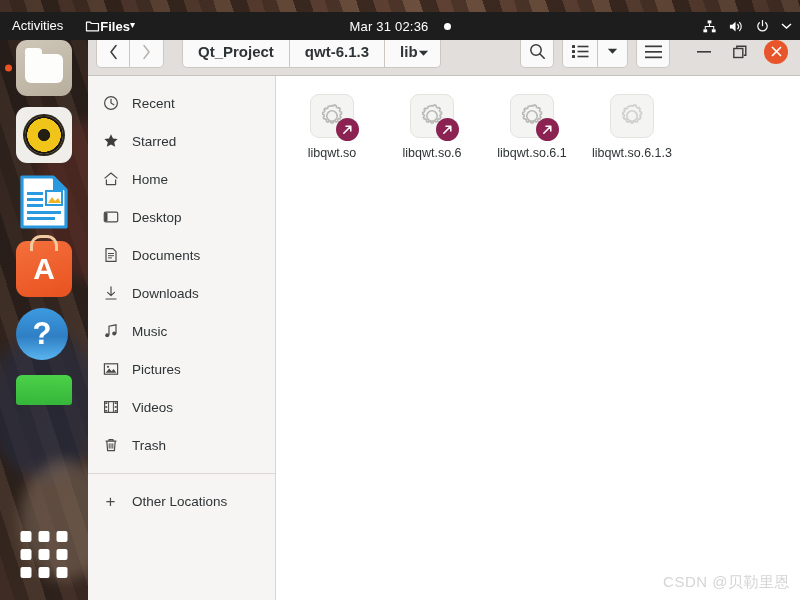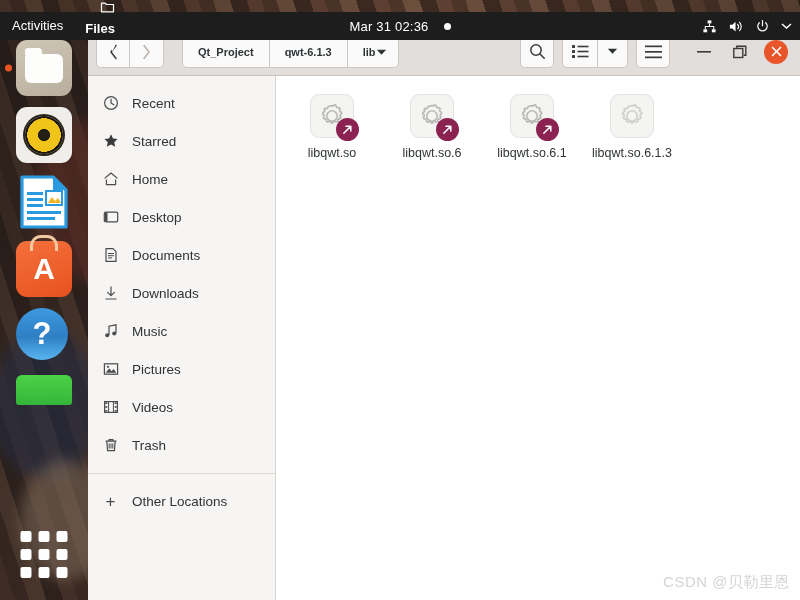--- a/index.html
+++ b/index.html
@@ -23,21 +23,21 @@
   .wall-blob { position:absolute; border-radius:50%; filter: blur(7px); opacity:.55; }
 
   
   .topbar {
     position: absolute; top: 12px; left: 0; right: 0; height: 28px;
     background: #1d1d1d; color: #ffffff;
     display: flex; align-items: center;
     font-size: 13px; z-index: 40;
   }
   .tb-activities { padding: 0 14px 0 12px; line-height: 28px; cursor: default; }
-  .tb-app { display: flex; align-items: flex-end; gap: 6px; padding: 0 8px; flex-direction: column; }
+  .tb-app { display: flex; align-items: flex-start; gap: 0; padding: 0 8px; }
   .tb-app-name { font-weight: 700; font-size: 13px; }
   .tb-center {
     position: absolute; left: 0; right: 0; top: 0; height: 28px;
     display: flex; align-items: center; justify-content: center; gap: 15px;
     pointer-events: none;
   }
   .tb-center > * { pointer-events: auto; }
   .tb-clock { font-size: 13px; letter-spacing: .2px; }
   .tb-dot { width: 7px; height: 7px; border-radius: 50%; background: #ffffff; display:inline-block; }
   .tb-right {
@@ -121,21 +121,21 @@
     height: 32px; display: flex; align-items: center; justify-content: center;
     color: #2e3436; font-size: 13px; cursor: default;
   }
   .nav-group { display: flex; }
   .nav-group .btn { border-radius: 0; width: 34px; border-left-width: 0; }
   .nav-group .btn:first-child { border-radius: 5px 0 0 5px; border-left-width: 1px; }
   .nav-group .btn:last-child { border-radius: 0 5px 5px 0; }
 
   .crumbs { display: flex; margin-left: 10px; }
   .crumbs .btn {
-    border-radius: 0; border-left-width: 0; padding: 12px 15px; font-weight: 600; font-size: 11px;
+    border-radius: 0; border-left-width: 0; padding: 12px 15px; font-weight: 600; font-size: 15px;
   }
   .crumbs .btn:first-child { border-radius: 5px 0 0 5px; border-left-width: 1px; }
   .crumbs .btn:last-child { border-radius: 0 5px 5px 0; }
   .crumbs .btn.cur { display: flex; gap: 0; align-items: center; padding-right: 11px; }
 
   .hb-spacer { flex: 1; }
   .btn.sq { width: 34px; }
   .view-group { display: flex; }
   .view-group .btn { border-radius: 0; }
   .view-group .btn:first-child { border-radius: 5px 0 0 5px; width: 36px; }

